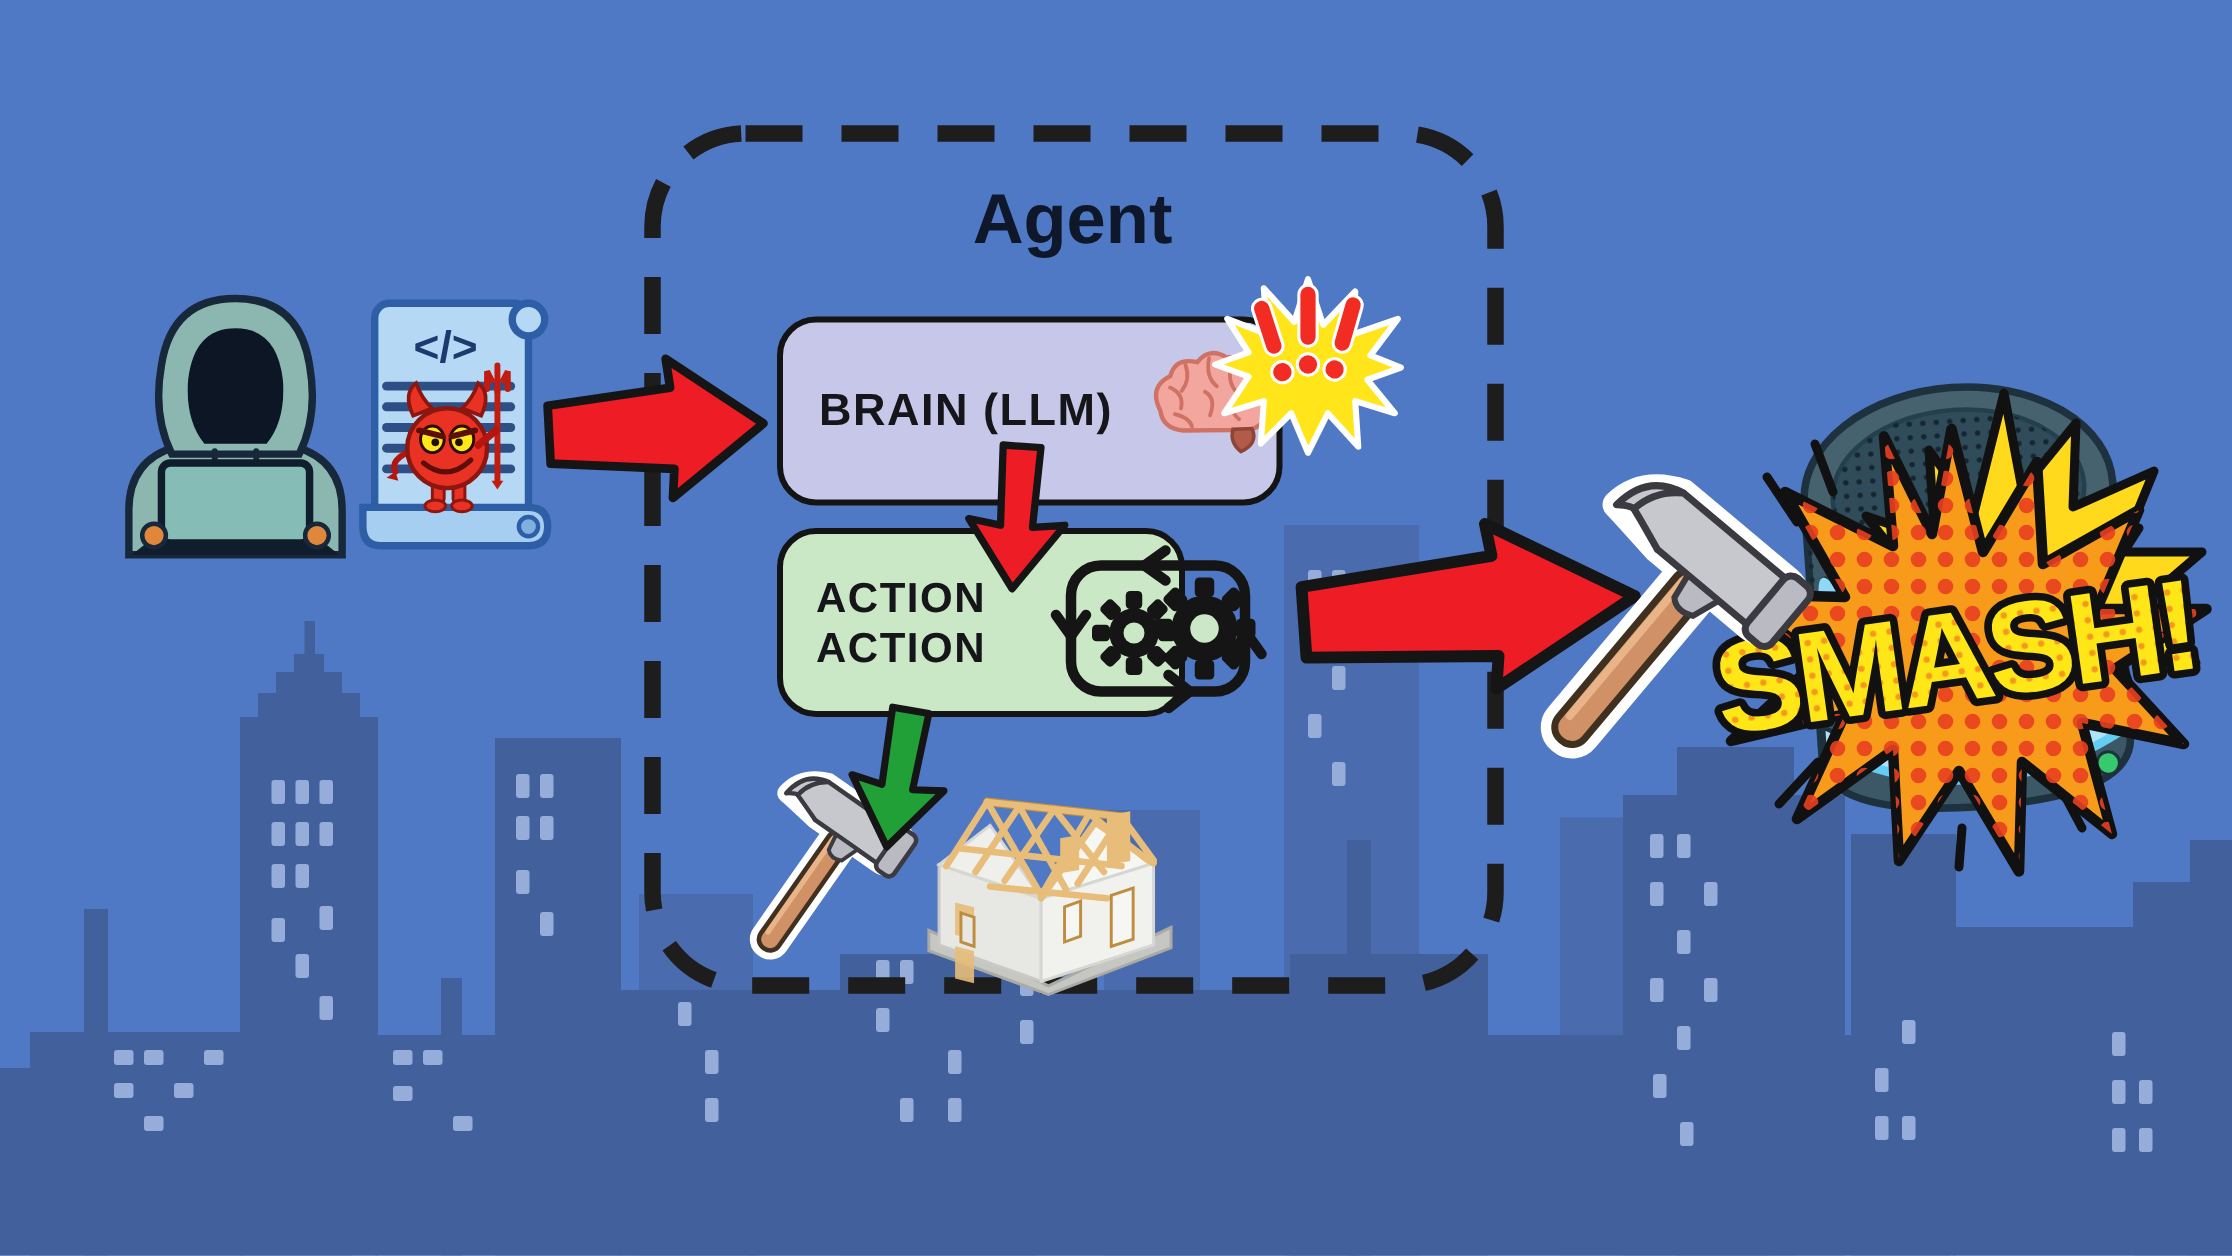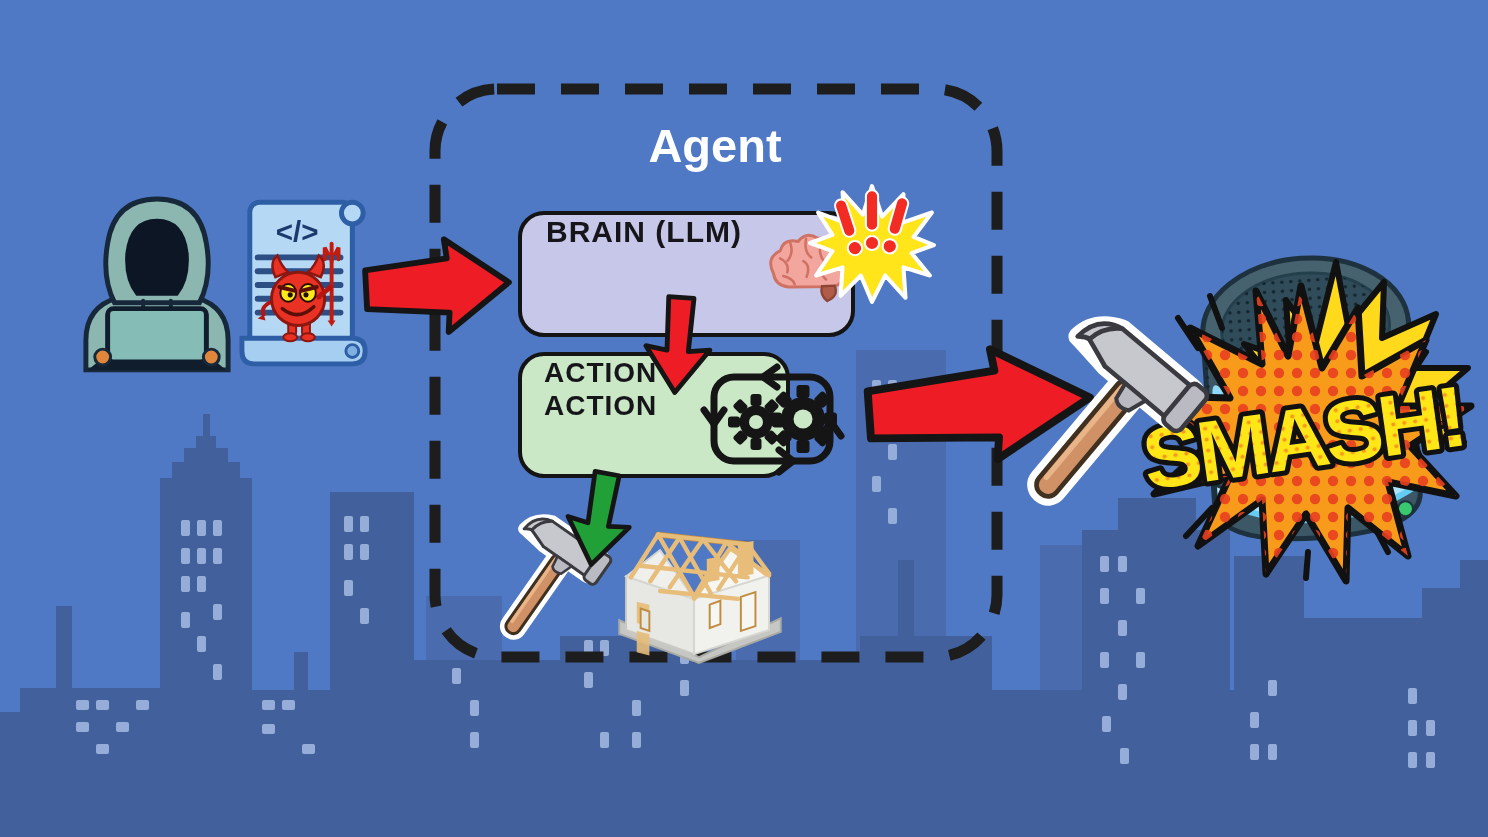--- a/index.html
+++ b/index.html
@@ -1,25 +1,25 @@
 <!DOCTYPE html>
 <html style="--sky: #5079c5; --skyline: #42619c; --skyline_mid: #4a6cae; --window: #96add9; --dash: #1d1d1d; --box_border: #141414; --brain_box: #c7c8e9; --action_box: #cbe8c6; --arrow_red: #ee1c25; --arrow_green: #21a038; --outline: #151515; --burst_orange: #f89b1b; --burst_yellow: #ffd91c; --burst_dot: #e8401f; --smash_yellow: #ffe616; --smash_dot: #f5991d; --star_yellow: #ffe51a; --excl_red: #f22c23; --speaker_body: #3c5766; --speaker_band: #aee4fa; --hoodie: #8cb7b0; --scroll_fill: #b5d9f4; --scroll_border: #2e5ea6; --devil_red: #e93223; --beam: #e7bd79; --wall: #f1f1ee; --hammer_handle: #cf9165; --hammer_head: #c7c8ce; --brain_pink: #f2a69d;"><head>
 <meta charset="utf-8">
 <style>
   html,body{margin:0;padding:0;}
   body{font-family:"Liberation Sans", sans-serif;}
   #stage{position:relative;width:1488px;height:837px;overflow:hidden;background:var(--sky);}
   .abs{position:absolute;}
   svg{display:block;overflow:visible;}
-  .box{border:4px solid var(--box_border);border-radius:26px;display:flex;align-items:flex-start;box-sizing:border-box;}
+  .box{border:4px solid var(--box_border);border-radius:26px;display:flex;align-items:center;box-sizing:border-box;}
   #brain-box{left:518px;top:211px;width:337px;height:126px;background:var(--brain_box);z-index:3;}
   #brain-box .lbl{padding-left:24px;font-size:30px;font-weight:800;letter-spacing:1px;color:#15151a;}
   #action-box{left:518px;top:352px;width:272px;height:126px;background:var(--action_box);z-index:3;}
   #action-box .lbl{padding-left:22px;font-size:28px;font-weight:800;letter-spacing:1px;color:#15151a;line-height:1.18;}
-  #agent-title{left:433px;top:118px;width:564px;text-align:center;font-size:47px;font-weight:800;color:#ffffff;z-index:3;}
+  #agent-title{left:433px;top:118px;width:564px;text-align:center;font-size:47px;font-weight:800;color:#0f172a;z-index:3;}
   .z1{z-index:1}.z2{z-index:2}.z3{z-index:3}.z4{z-index:4}
 </style>
 </head>
 <body>
 
 <div id="stage">
 
   <svg class="abs z1" style="left:0;top:0" width="1488" height="837" viewBox="0 0 1488 837">
     <g style="fill:var(--skyline_mid)">
       <rect x="426" y="596" width="76" height="241"></rect>

